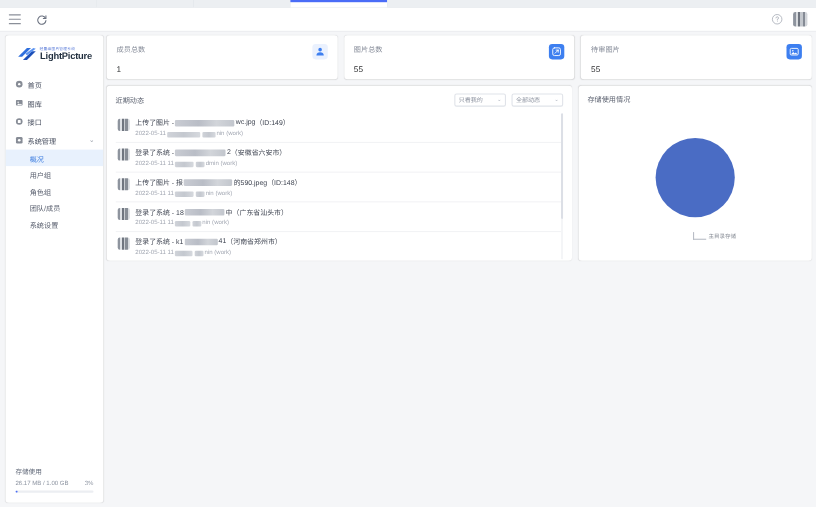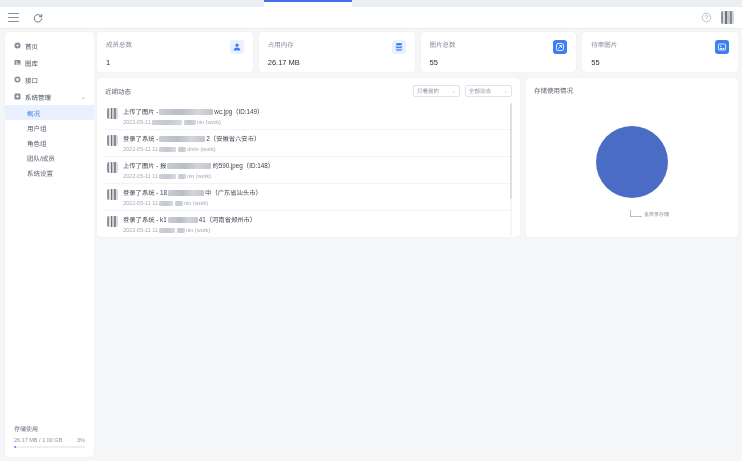--- a/index.html
+++ b/index.html
@@ -186,20 +186,33 @@
         <circle cx="8.2" cy="11" r=".55" fill="#a9aeb8" stroke="none"></circle>
       </svg>
     </span>
     <span class="avatar"></span>
   </div>
 </div>
 
 <div class="layout">
 
   <aside class="sidebar">
+    <div class="logo-wrap">
+      <span class="logo-mark">
+        <svg viewBox="0 0 26 20" width="19" height="15">
+          <path d="M2 13 L13 2 L18 2 L7 13 Z" fill="#2f6fdd"></path>
+          <path d="M8 17 L19 6 L24 6 L13 17 Z" fill="#1c4fb8"></path>
+          <path d="M11 9 L21 2 L24 3 L13 11 Z" fill="#5b93f0"></path>
+        </svg>
+      </span>
+      <span class="logo-txt">
+        <span class="logo-sub">轻量级图片管理系统</span>
+        <span class="logo-main">LightPicture</span>
+      </span>
+    </div>
 
     <nav class="nav">
       <div class="nav-item">
         <span class="nv-ic">
           <svg viewBox="0 0 14 14" width="7" height="7">
               <circle cx="7" cy="7" r="6" fill="#5f6673"></circle>
               <circle cx="7" cy="7" r="2.2" fill="#fff"></circle>
             </svg>
         </span>
         <span>首页</span>
@@ -275,33 +288,20 @@
           <div class="stat-value">1</div>
         </div>
         <div class="stat-icon soft">
           <svg viewBox="0 0 16 16" width="10" height="10">
             <circle cx="8" cy="5" r="2.6" fill="#3d7ff0"></circle>
             <path d="M2.6 13.4c0-3 2.4-4.6 5.4-4.6s5.4 1.6 5.4 4.6z" fill="#3d7ff0"></path>
           </svg>
         </div>
       </div>
 
-      <div class="stat-card">
-        <div>
-          <div class="stat-label">占用内存</div>
-          <div class="stat-value">26.17 MB</div>
-        </div>
-        <div class="stat-icon soft">
-          <svg viewBox="0 0 16 16" width="10" height="10" fill="#3d7ff0">
-            <ellipse cx="8" cy="3.6" rx="5" ry="2"></ellipse>
-            <path d="M3 5.6v2.2c0 1.1 2.2 2 5 2s5-.9 5-2V5.6c0 1.1-2.2 2-5 2s-5-.9-5-2z"></path>
-            <path d="M3 9.8V12c0 1.1 2.2 2 5 2s5-.9 5-2V9.8c0 1.1-2.2 2-5 2s-5-.9-5-2z"></path>
-          </svg>
-        </div>
-      </div>
 
       <div class="stat-card">
         <div>
           <div class="stat-label">图片总数</div>
           <div class="stat-value">55</div>
         </div>
         <div class="stat-icon solid">
           <svg viewBox="0 0 16 16" width="10" height="10" fill="none" stroke="#fff" stroke-width="1.3" stroke-linecap="round" stroke-linejoin="round">
             <rect x="2.4" y="2.4" width="11.2" height="11.2" rx="2.4"></rect>
             <path d="M5.8 10.2 10.2 5.8"></path>

